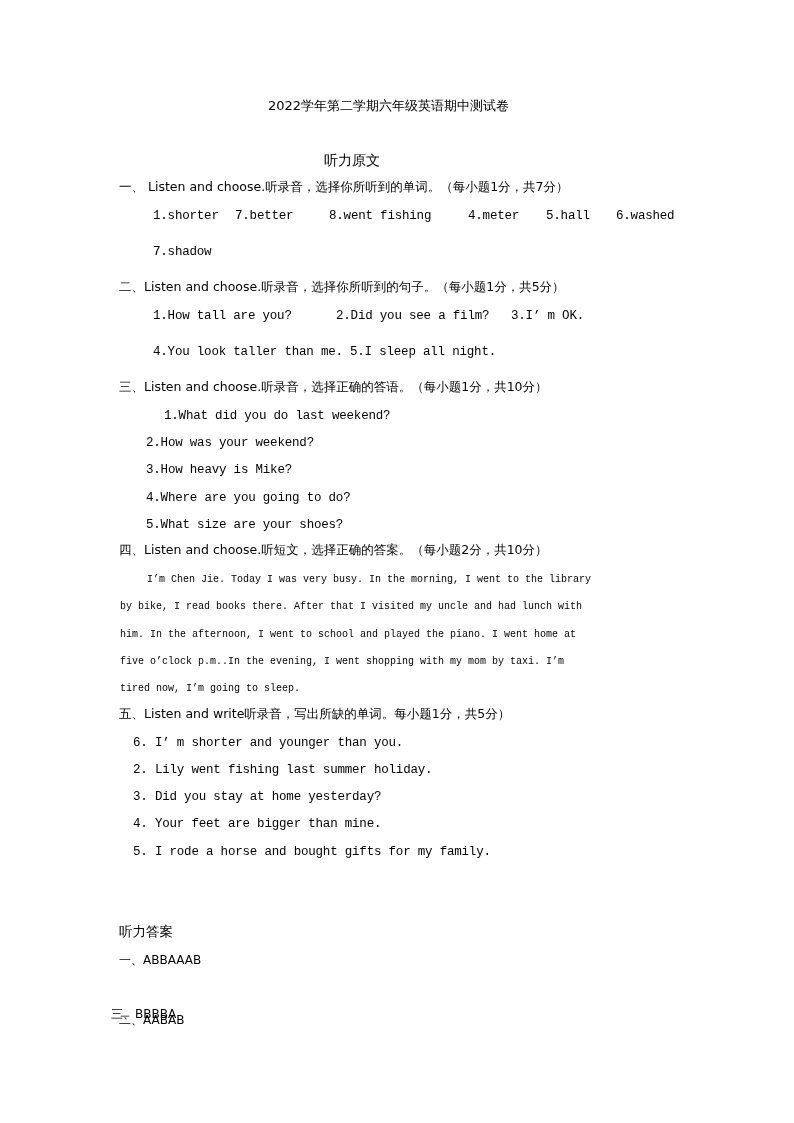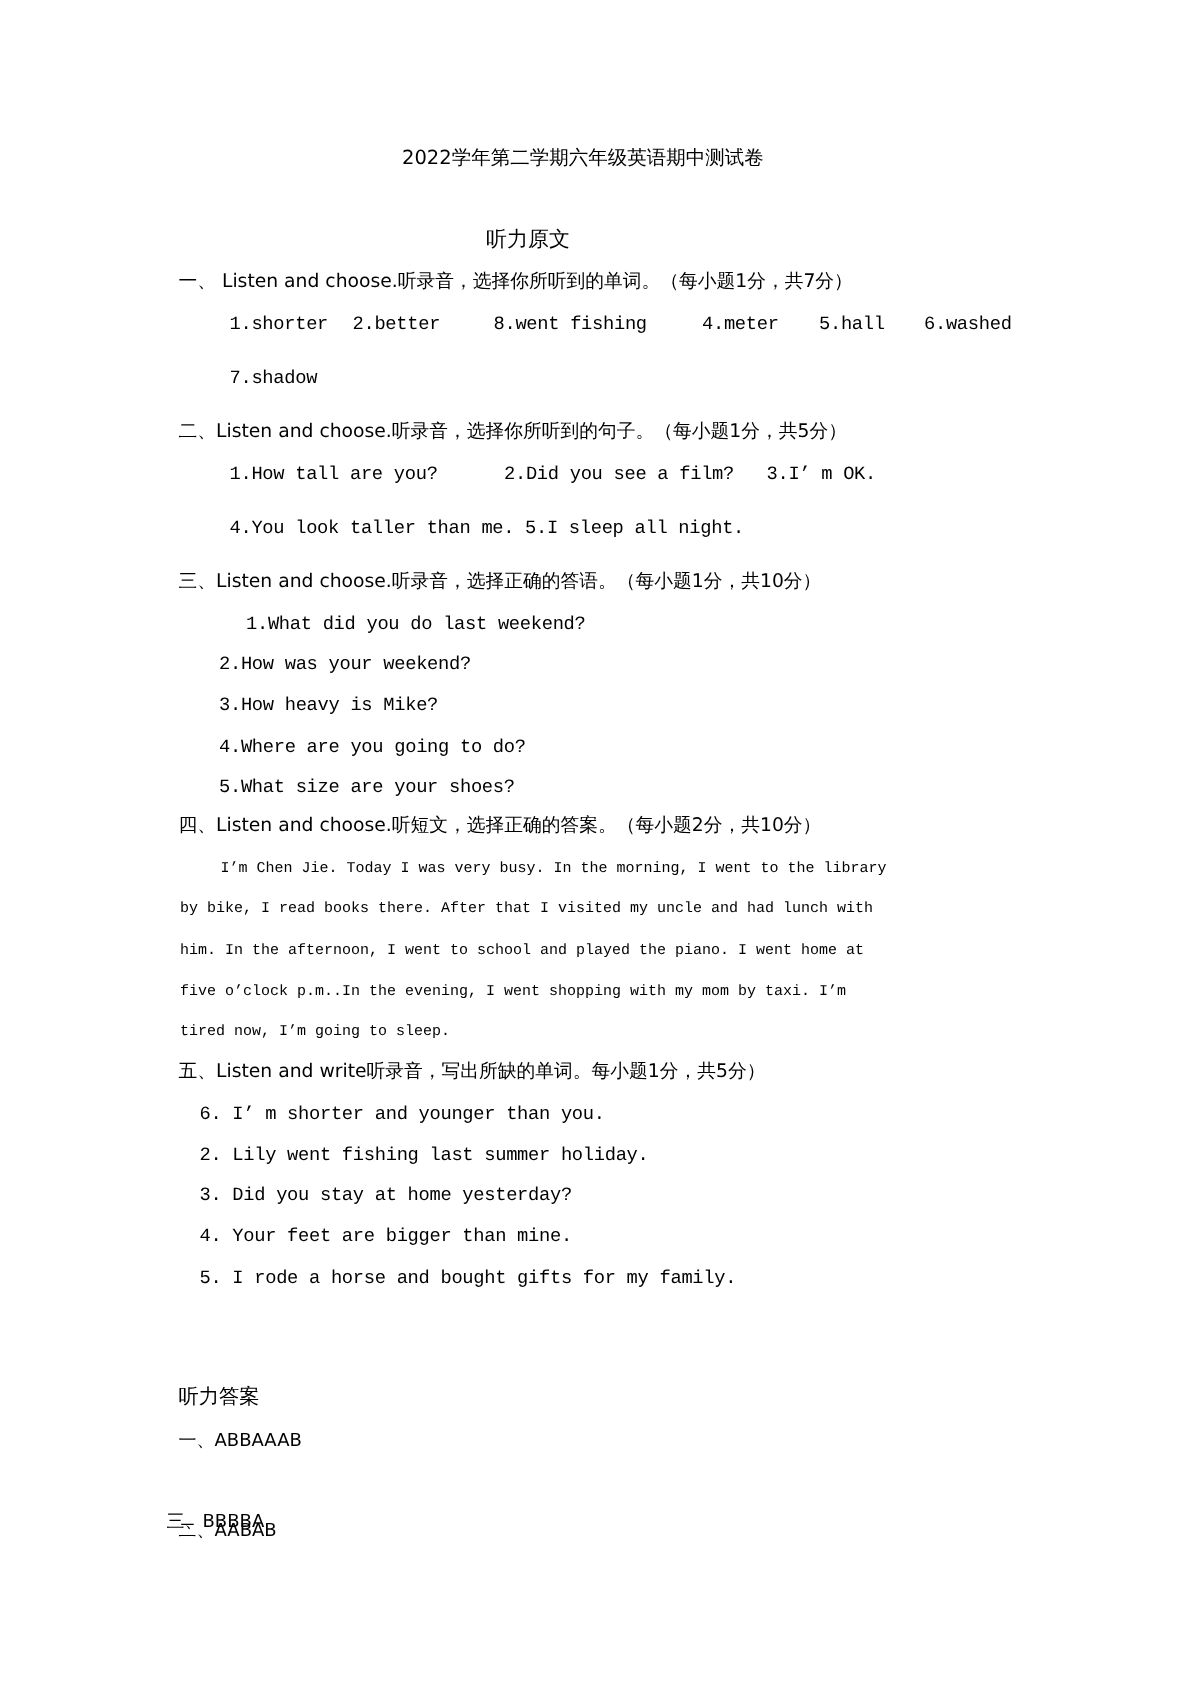--- a/index.html
+++ b/index.html
@@ -20,21 +20,21 @@
 <body>
 
 <div class="page">
 
   <div class="line title cjk" style="left:268px; top:98px;">2022学年第二学期六年级英语期中测试卷</div>
 
   <div class="line subtitle cjk" style="left:324px; top:152px;">听力原文</div>
 
   <div class="line cjk" style="left:119px; top:179px;">一、 Listen and choose.听录音，选择你所听到的单词。（每小题1分，共7分）</div>
   <div class="item mono" style="left:153px; top:209px;">1.shorter</div>
-  <div class="item mono" style="left:235px; top:209px;">2.better</div>
+  <div class="item mono" style="left:235px; top:209px;">7.better</div>
   <div class="item mono" style="left:329px; top:209px;">8.went fishing</div>
   <div class="item mono" style="left:468px; top:209px;">4.meter</div>
   <div class="item mono" style="left:546px; top:209px;text-align:right;">5.hall</div>
   <div class="item mono" style="left:616px; top:209px;">6.washed</div>
   <div class="item mono" style="left:153px; top:245px;">7.shadow</div>
 
   <div class="line cjk" style="left:119px; top:279px;">二、Listen and choose.听录音，选择你所听到的句子。（每小题1分，共5分）</div>
   <div class="item mono" style="left:153px; top:309px;">1.How tall are you?</div>
   <div class="item mono" style="left:336px; top:309px;">2.Did you see a film?</div>
   <div class="item mono" style="left:511px; top:309px;">3.I’ m OK.</div>

